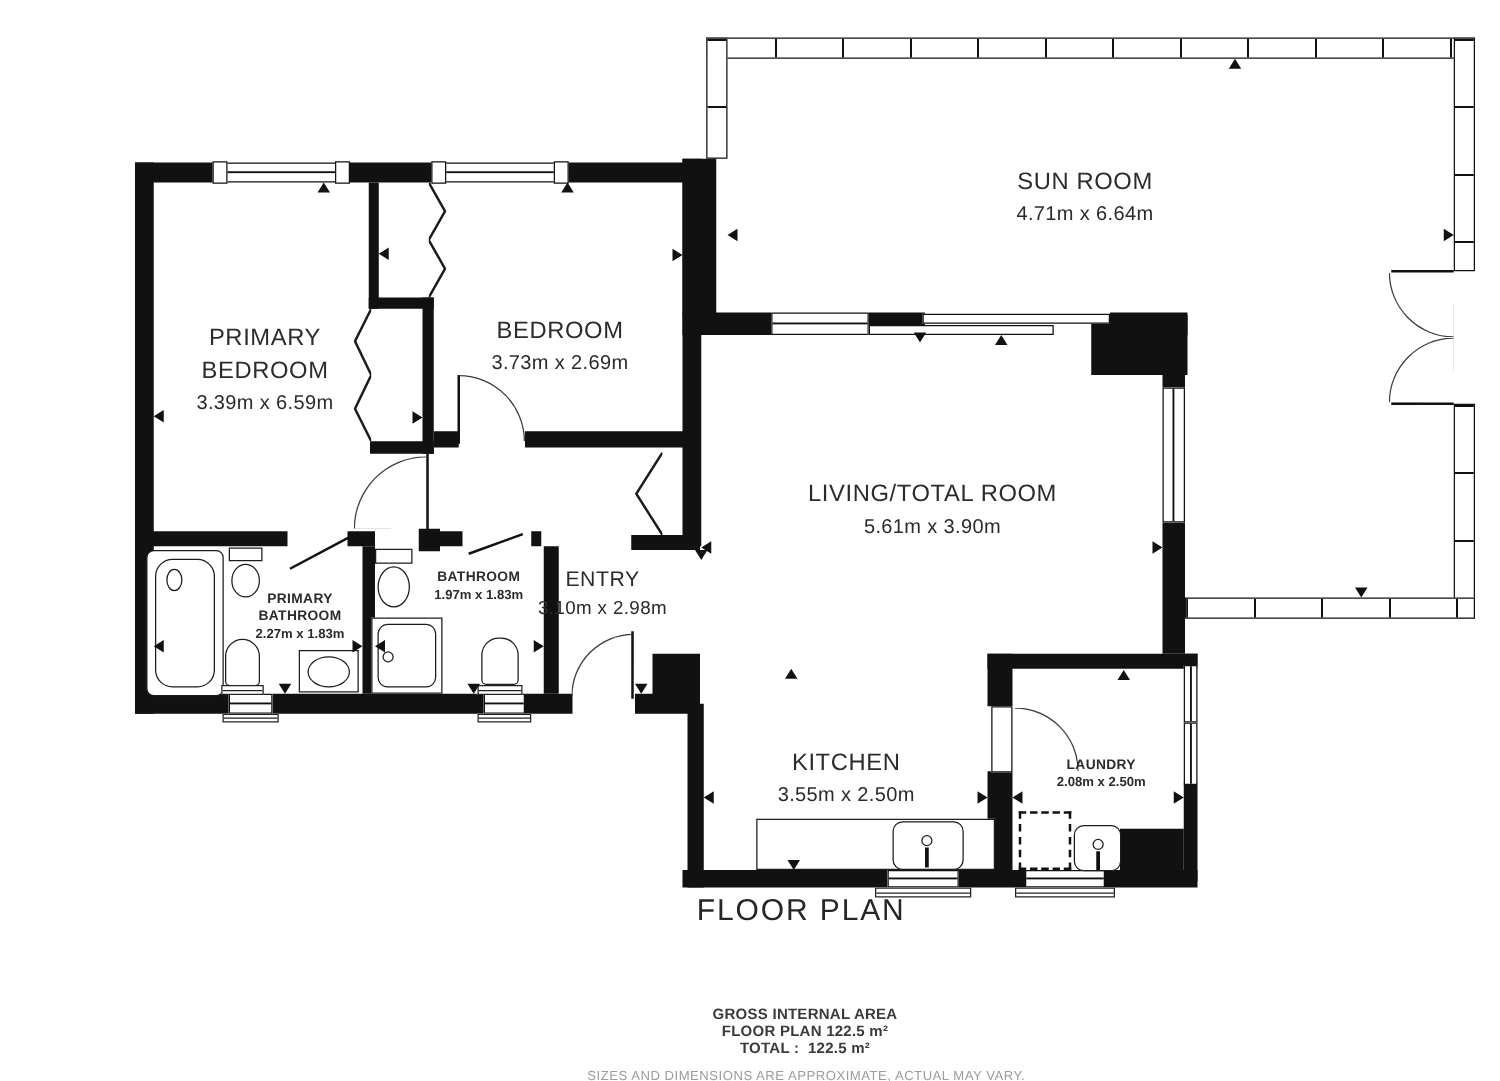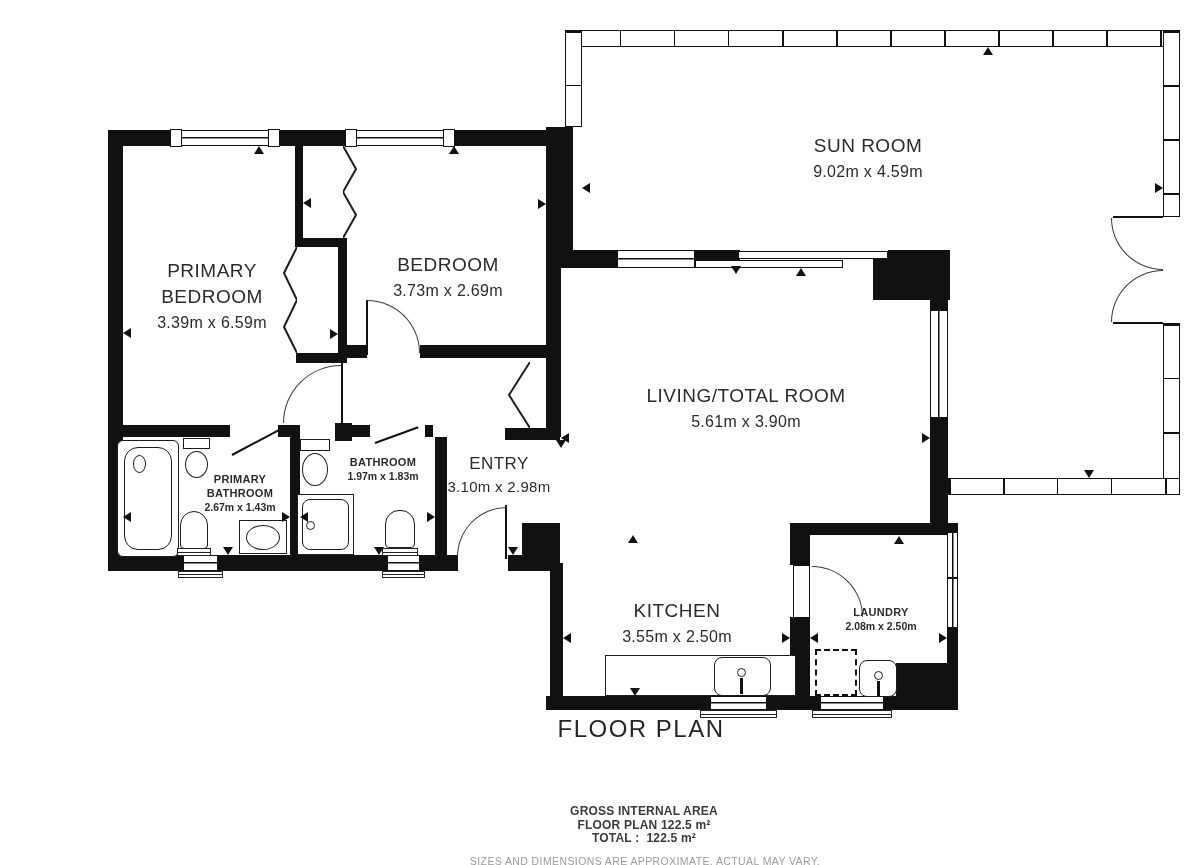--- a/index.html
+++ b/index.html
@@ -204,45 +204,45 @@
   <div class="tri tr" style="left:330px;top:329px"></div>
   <div class="tri tr" style="left:282px;top:512px"></div>
   <div class="tri tr" style="left:427px;top:512px"></div>
   <div class="tri tr" style="left:922px;top:433px"></div>
   <div class="tri tr" style="left:782px;top:633px"></div>
   <div class="tri tr" style="left:939px;top:633px"></div>
   <div class="tri tr" style="left:1155px;top:183px"></div>
 
   <div class="lbl" style="left:768px;top:133px;width:200px">
     <div class="rm-lg">SUN ROOM</div>
-    <div class="dm-lg">9.02m x 4.59m</div>
+    <div class="dm-lg">4.71m x 6.64m</div>
   </div>
   <div class="lbl" style="left:112px;top:258px;width:200px">
     <div class="rm-lg">PRIMARY</div>
     <div class="rm-lg">BEDROOM</div>
     <div class="dm-lg">3.39m x 6.59m</div>
   </div>
   <div class="lbl" style="left:348px;top:252px;width:200px">
     <div class="rm-lg">BEDROOM</div>
     <div class="dm-lg">3.73m x 2.69m</div>
   </div>
   <div class="lbl" style="left:621px;top:383px;width:250px">
     <div class="rm-lg">LIVING/TOTAL ROOM</div>
     <div class="dm-lg">5.61m x 3.90m</div>
   </div>
   <div class="lbl" style="left:180px;top:472px;width:120px">
     <div class="rm-sm">PRIMARY</div>
     <div class="rm-sm">BATHROOM</div>
-    <div class="dm-sm">2.67m x 1.43m</div>
+    <div class="dm-sm">2.27m x 1.83m</div>
   </div>
   <div class="lbl" style="left:323px;top:455px;width:120px">
     <div class="rm-sm">BATHROOM</div>
     <div class="dm-sm">1.97m x 1.83m</div>
   </div>
-  <div class="lbl" style="left:424px;top:452px;width:150px;line-height:23px">
+  <div class="lbl" style="left:407px;top:452px;width:150px;line-height:23px">
     <div class="rm-md">ENTRY</div>
     <div class="dm-md">3.10m x 2.98m</div>
   </div>
   <div class="lbl" style="left:577px;top:598px;width:200px">
     <div class="rm-lg">KITCHEN</div>
     <div class="dm-lg">3.55m x 2.50m</div>
   </div>
   <div class="lbl" style="left:821px;top:605px;width:120px">
     <div class="rm-sm">LAUNDRY</div>
     <div class="dm-sm">2.08m x 2.50m</div>

